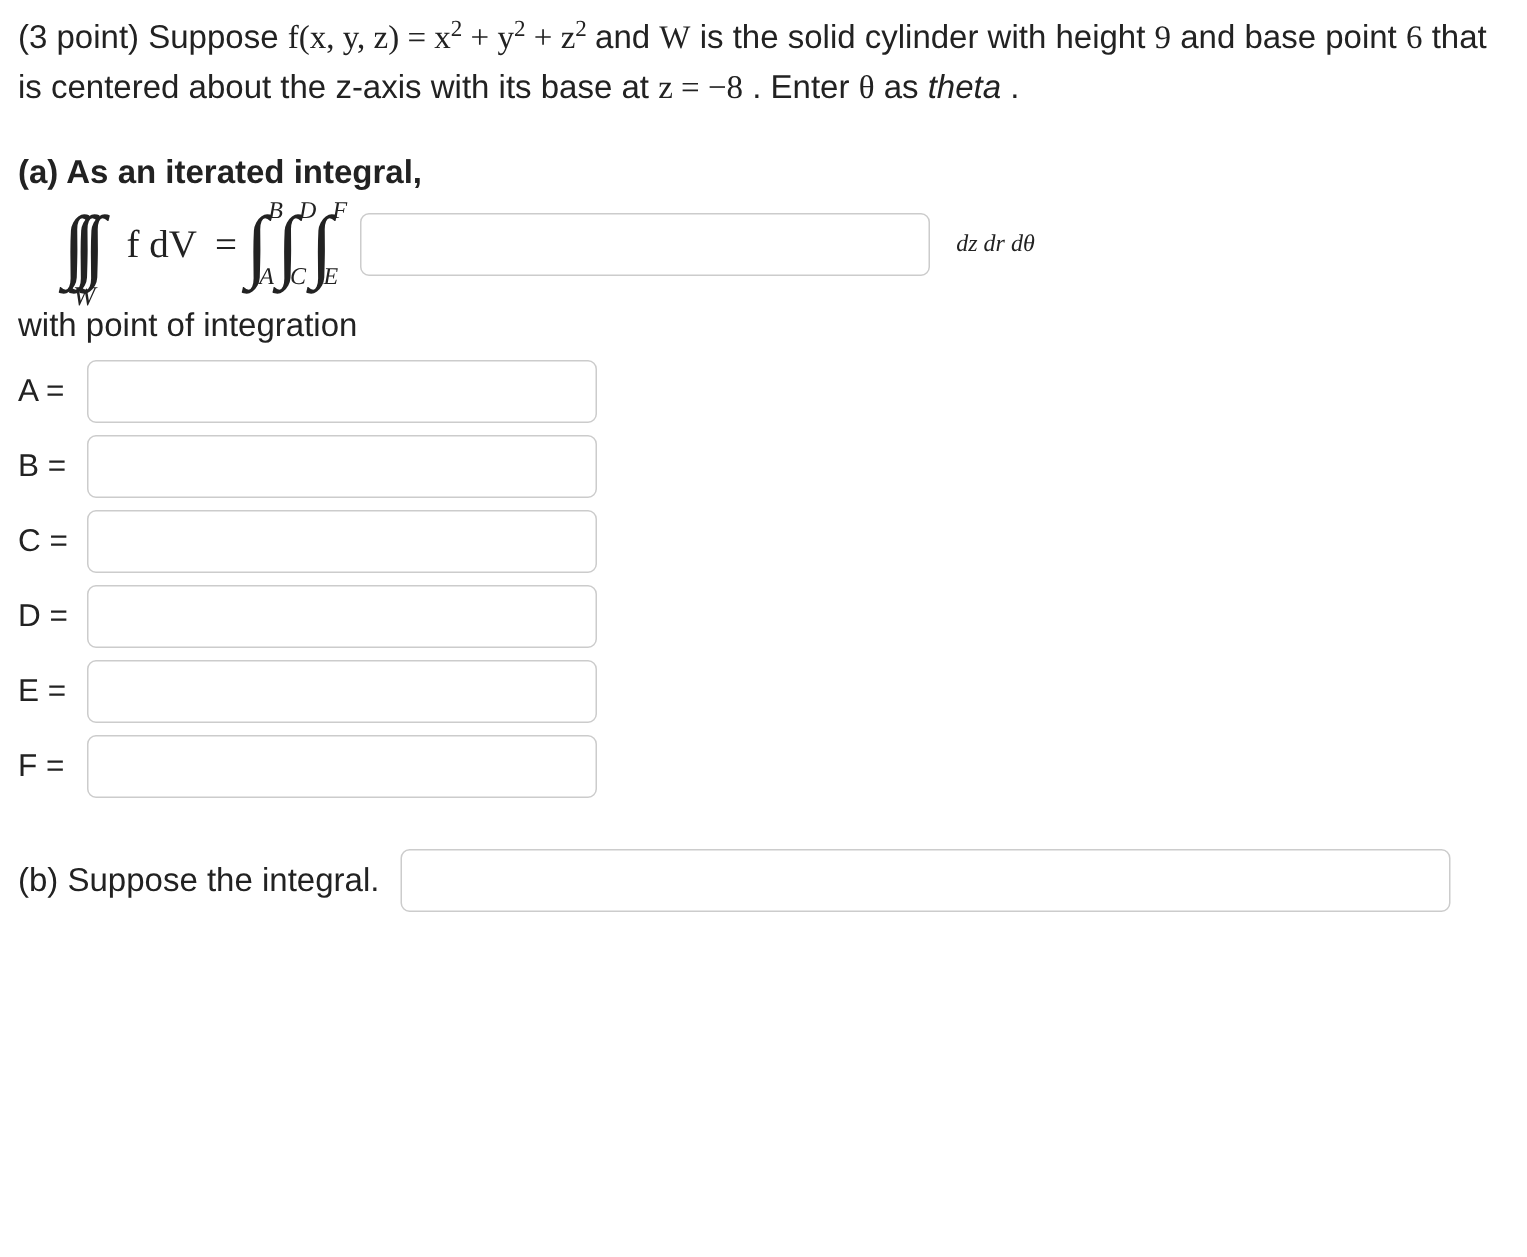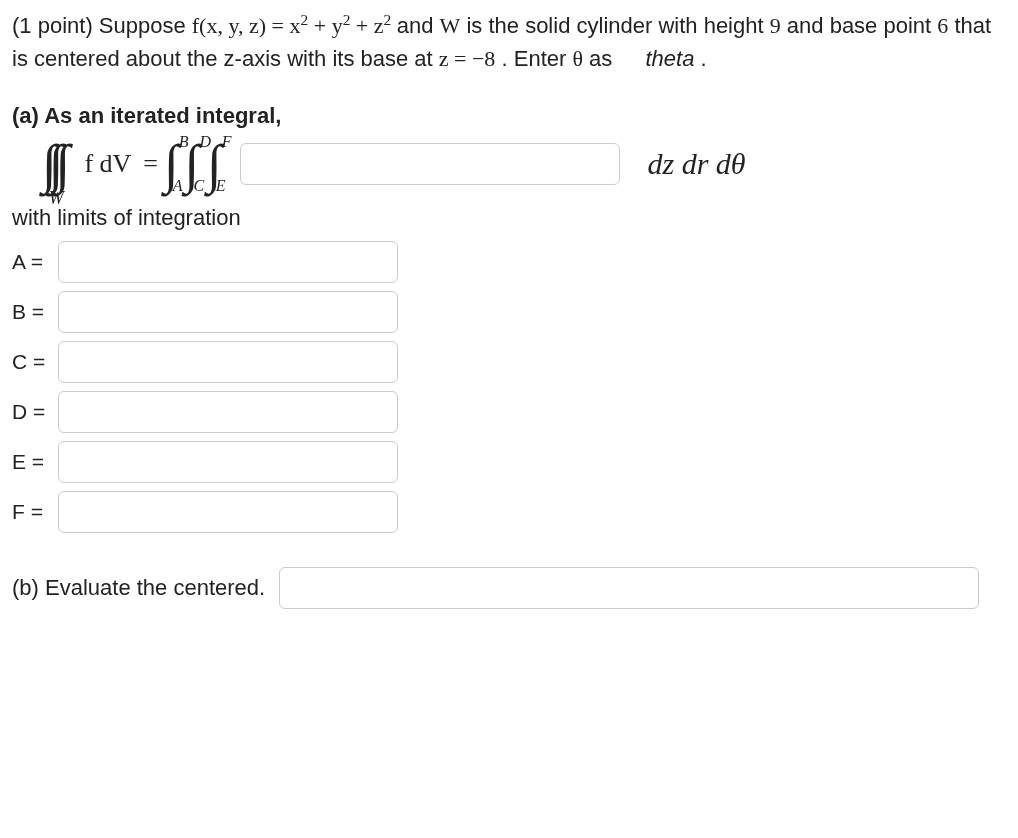--- a/index.html
+++ b/index.html
@@ -17,21 +17,20 @@
     }
     .problem-text {
       line-height: 1.5;
       margin-bottom: 28px;
     }
     .math {
       font-family: 'Times New Roman', Times, serif;
     }
     .mathit {
       font-style: italic;
-      margin-left: 27px;
     }
     .part-label {
       margin-bottom: 8px;
       font-weight: bold;
     }
     .integral-row {
       display: flex;
       align-items: center;
       gap: 12px;
       margin: 6px 0 10px 30px;
@@ -92,22 +91,22 @@
       font-size: 18px;
       padding: 4px 8px;
       background: #fff;
     }
     .integrand-input {
       width: 380px;
     }
     .dz-text {
       font-family: 'Times New Roman', Times, serif;
       font-style: italic;
-      font-size: 30px;
-      margin-left: 16px;
+      font-size: 16px;
+      margin-left: 6px;
     }
     .limits-label {
       margin: 14px 0 10px 0;
     }
     .limit-row {
       display: flex;
       align-items: center;
       margin-bottom: 8px;
     }
     .limit-row label {
@@ -127,21 +126,21 @@
       width: 700px;
     }
     sup {
       font-size: 0.7em;
     }
   </style>
 </head>
 <body>
 
 <div class="problem-text">
-  <span>(1 point) Suppose </span>
+  <span>(3 point) Suppose </span>
   <span class="math">
     <span>f(x, y, z) = x</span><sup>2</sup><span> + y</span><sup>2</sup><span> + z</span><sup>2</sup>
   </span>
   <span> and </span>
   <span class="math">W</span>
   <span> is the solid cylinder with height </span>
   <span class="math">9</span>
   <span> and base point </span>
   <span class="math">6</span>
   <span> that is centered about the z-axis with its base at </span>
@@ -183,21 +182,21 @@
       <span class="int-bounds">
         <span class="upper">F</span>
         <span class="lower">E</span>
       </span>
     </span>
   </span>
   <input type="text" class="answer-box integrand-input" style="">
   <span class="dz-text">dz dr dθ</span>
 </div>
 
-<div class="limits-label">with limits of integration</div>
+<div class="limits-label">with point of integration</div>
 
 <div class="limit-row">
   <label>A =</label>
   <input type="text" class="answer-box limit-input" style="">
 </div>
 <div class="limit-row">
   <label>B =</label>
   <input type="text" class="answer-box limit-input" style="">
 </div>
 <div class="limit-row">
@@ -211,15 +210,15 @@
 <div class="limit-row">
   <label>E =</label>
   <input type="text" class="answer-box limit-input" style="">
 </div>
 <div class="limit-row">
   <label>F =</label>
   <input type="text" class="answer-box limit-input" style="">
 </div>
 
 <div class="part-b-row">
-  <span>(b) Evaluate the centered.</span>
+  <span>(b) Suppose the integral.</span>
   <input type="text" class="answer-box eval-input" style="">
 </div>
 
 </body></html>

